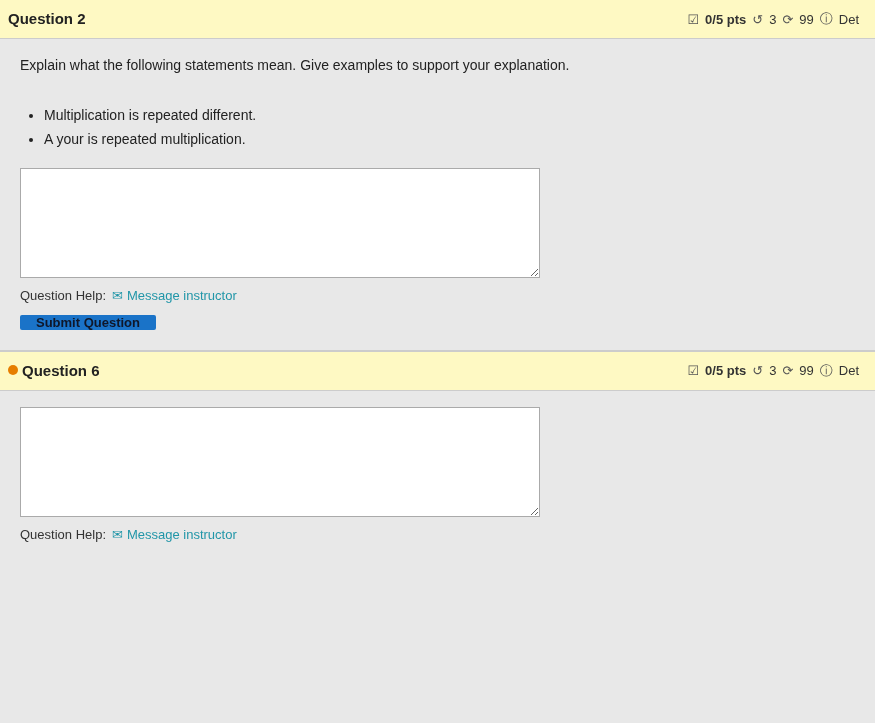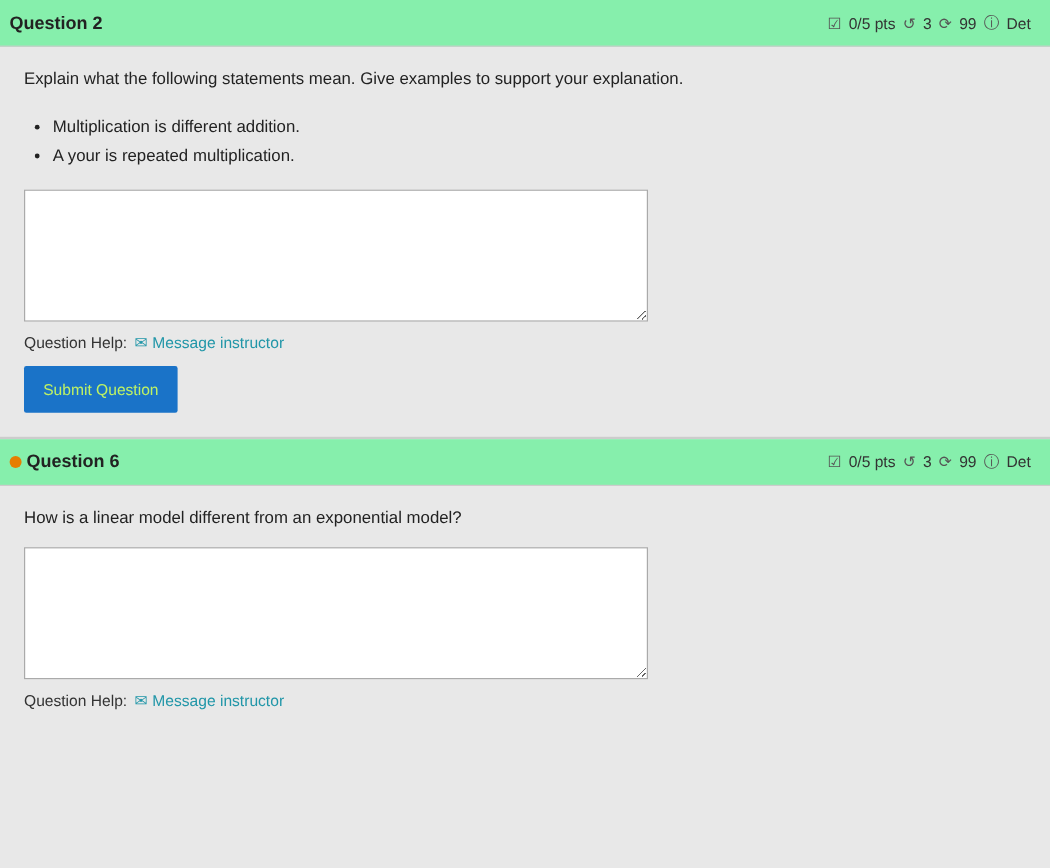--- a/index.html
+++ b/index.html
@@ -23,55 +23,55 @@
     }
 
     .question-block {
       background-color: #e8e8e8;
       padding: 0;
     }
 
     .question-header {
       display: flex;
       justify-content: space-between;
-      align-items: center;
+      align-items: flex-start;
       padding: 10px 16px 10px 8px;
       border-bottom: 1px solid #ccc;
-      background-color: #86efac;
+      background-color: #fef9c3;
     }
 
     .question-title {
       font-weight: bold;
       font-size: 15px;
     }
 
     .question-meta {
       display: flex;
       align-items: center;
       gap: 6px;
       font-size: 13px;
       color: #333;
     }
 
     .question-meta .pts {
-      font-weight: normal;
+      font-weight: bold;
     }
 
     .meta-icon {
       font-size: 13px;
       color: #555;
     }
 
     .question-body {
       padding: 16px 20px 20px 20px;
     }
 
     .question-prompt {
       font-size: 14px;
-      margin-bottom: 18px;
+      margin-bottom: 28px;
       line-height: 1.5;
     }
 
     .bullet-list {
       list-style: disc;
       margin-left: 24px;
       margin-bottom: 16px;
       line-height: 1.7;
       font-size: 14px;
     }
@@ -109,26 +109,27 @@
       cursor: pointer;
     }
 
     .mail-icon {
       font-size: 13px;
     }
 
     .submit-btn {
       margin-top: 12px;
       background-color: #1a73c8;
-      color: #bef264;
+      color: #0f172a;
       border: none;
-      padding: 12px 16px;
+      padding: 0 16px;
       font-size: 13px;
       cursor: pointer;
       border-radius: 2px;
+      font-weight: bold;
     }
 
     .divider {
       height: 2px;
       background-color: #ccc;
       margin: 0;
     }
 
     .orange-dot {
       width: 10px;
@@ -173,21 +174,21 @@
       </div>
     </div>
 
     <div class="question-body">
       <p class="question-prompt">
         <span>Explain what the following statements mean. Give examples to support your explanation.</span>
       </p>
 
       <ul class="bullet-list">
         <li>
-          <span>Multiplication is different addition.</span>
+          <span>Multiplication is repeated different.</span>
         </li>
         <li>
           <span>A your is repeated multiplication.</span>
         </li>
       </ul>
 
       <textarea class="answer-textarea" aria-label="Answer for question 2" style=""></textarea>
 
       <div class="question-help">
         <span>Question Help:</span>
@@ -215,23 +216,20 @@
         <span class="meta-icon">↺</span>
         <span>3</span>
         <span class="meta-icon">⟳</span>
         <span>99</span>
         <span class="meta-icon">ⓘ</span>
         <span>Det</span>
       </div>
     </div>
 
     <div class="question-body">
-      <p class="q3-prompt">
-        <span>How is a linear model different from an exponential model?</span>
-      </p>
 
       <textarea class="answer-textarea" aria-label="Answer for question 3" style=""></textarea>
 
       <div class="question-help">
         <span>Question Help:</span>
         <a class="message-instructor-link" href="#">
           <span class="mail-icon">✉</span>
           <span>Message instructor</span>
         </a>
       </div>

